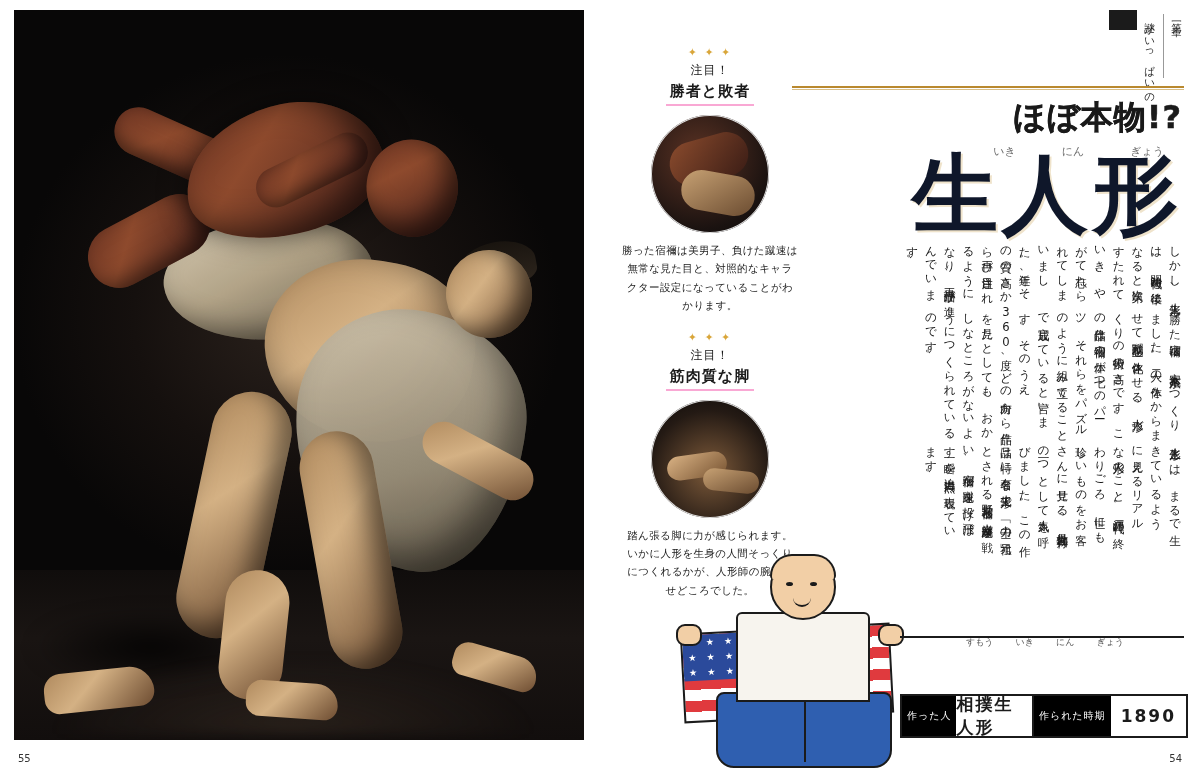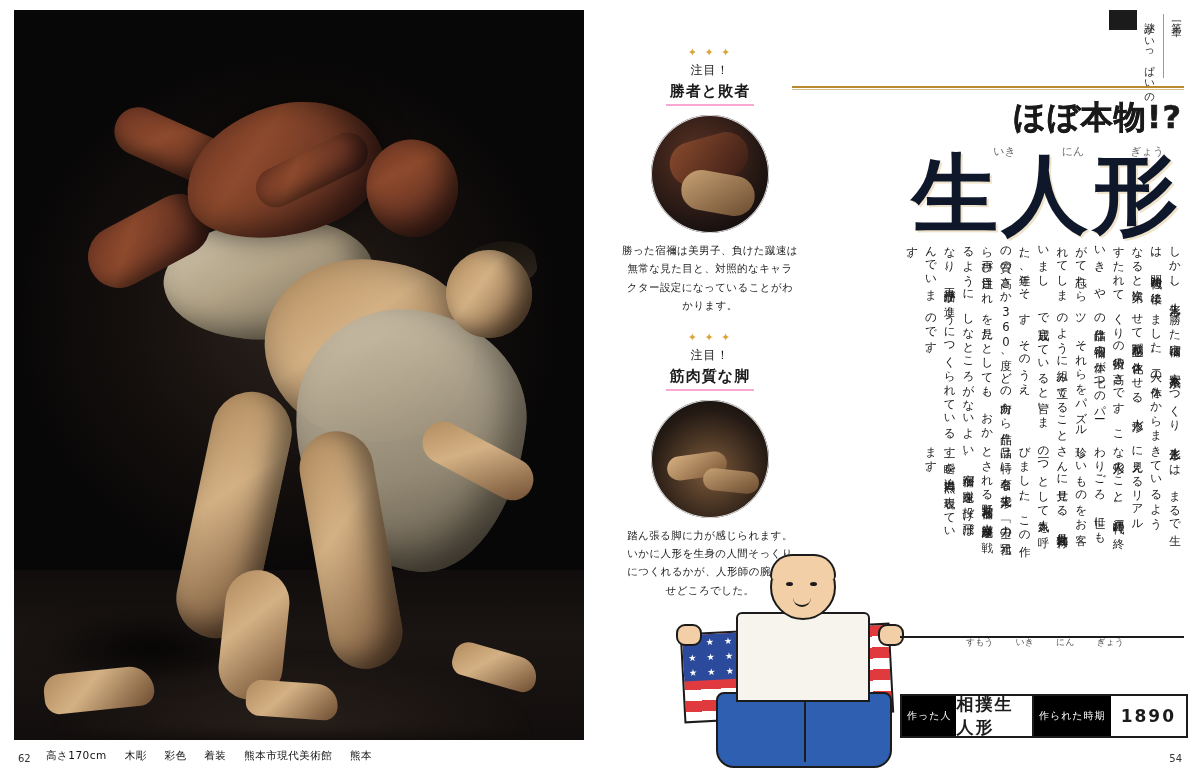--- a/index.html
+++ b/index.html
@@ -334,30 +334,22 @@
         <div class="fig skin-b leg-main"></div>
         <div class="fig skin-b leg-main2"></div>
         <div class="fig skin-b calf"></div>
         <div class="fig skin-b arm-low"></div>
         <div class="fig skin-b foot1"></div>
         <div class="fig skin-b foot2"></div>
         <div class="fig skin-b foot3"></div>
       </div>
     </div>
 
-    <div class="folio-left">62</div>
-
-    <div class="caption-left">
-      <span>高さ170cm</span>
-      <span>木彫</span>
-      <span>彩色</span>
-      <span>着装</span>
-      <span>熊本市現代美術館</span>
-      <span>熊本</span>
-    </div>
+    <div class="folio-left">55</div>
+
   </div>
 
   <div class="white-gap"></div>
 
   <div class="right-page">
 
     <div class="run-head">
       <div class="chapter-badge">彫刻</div>
       <div class="chapter-title-v">謎がいっぱいの</div>
       <div class="chapter-sep"></div>

